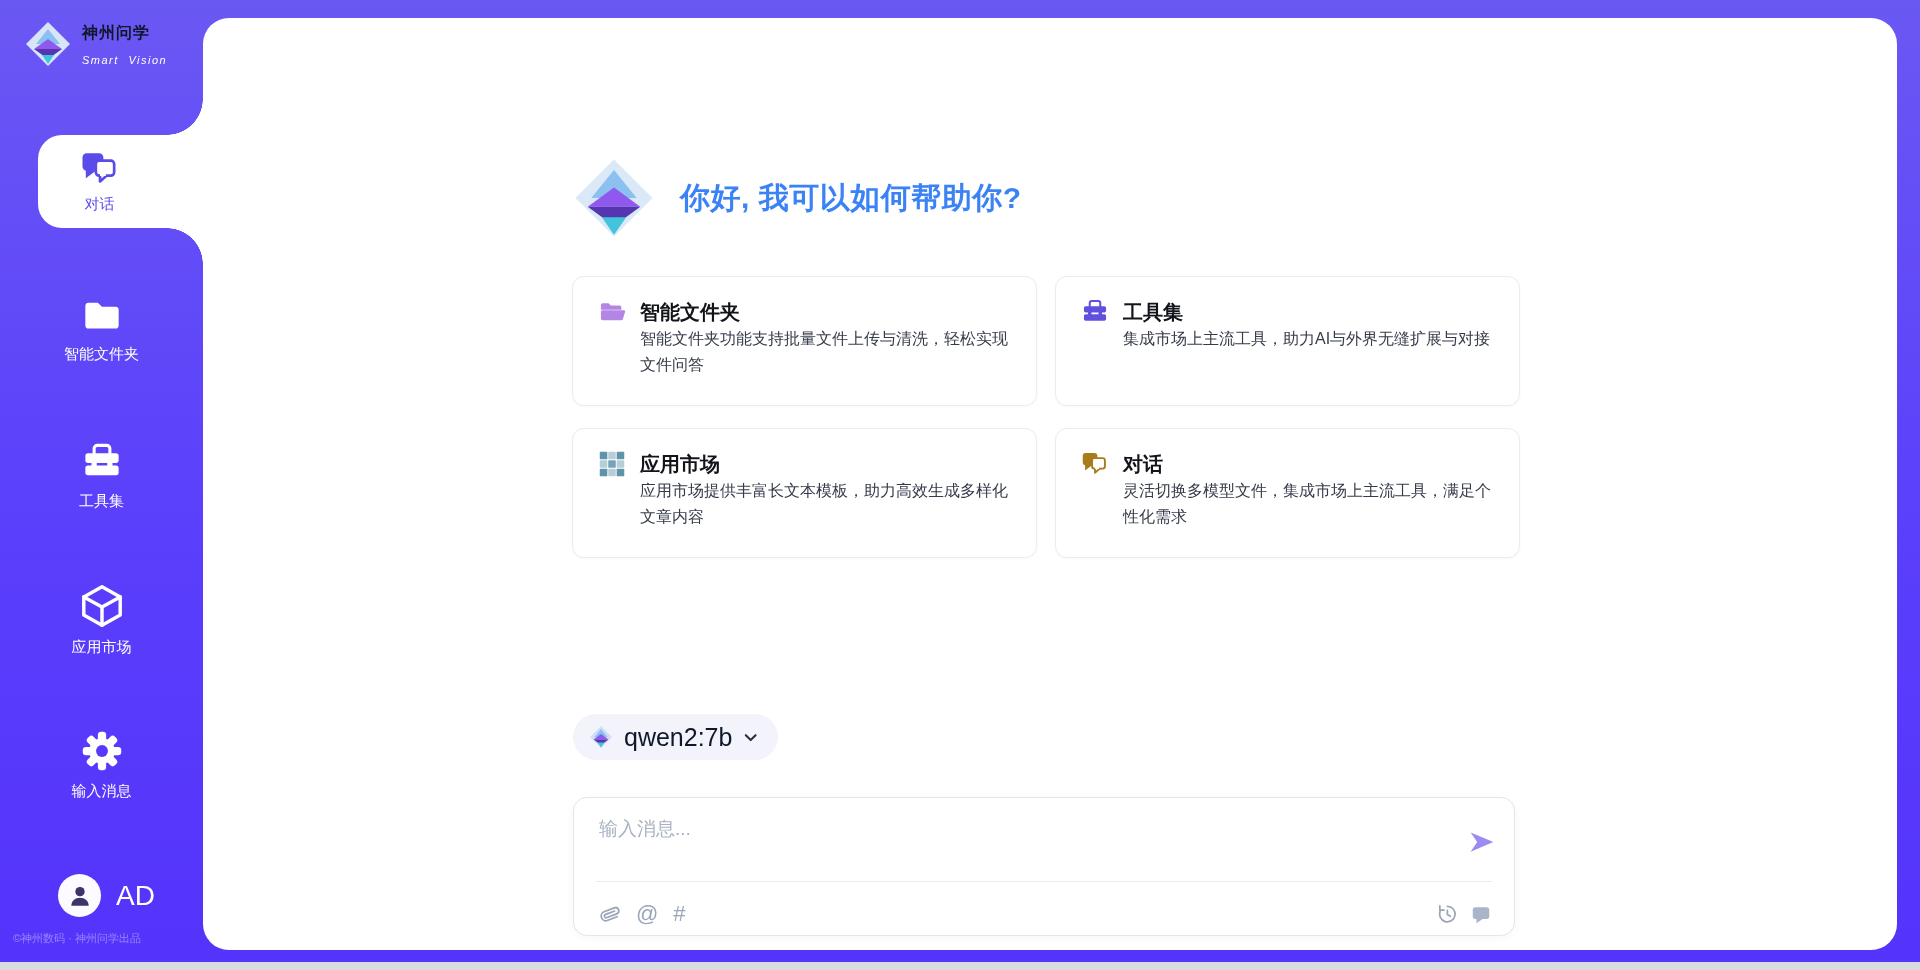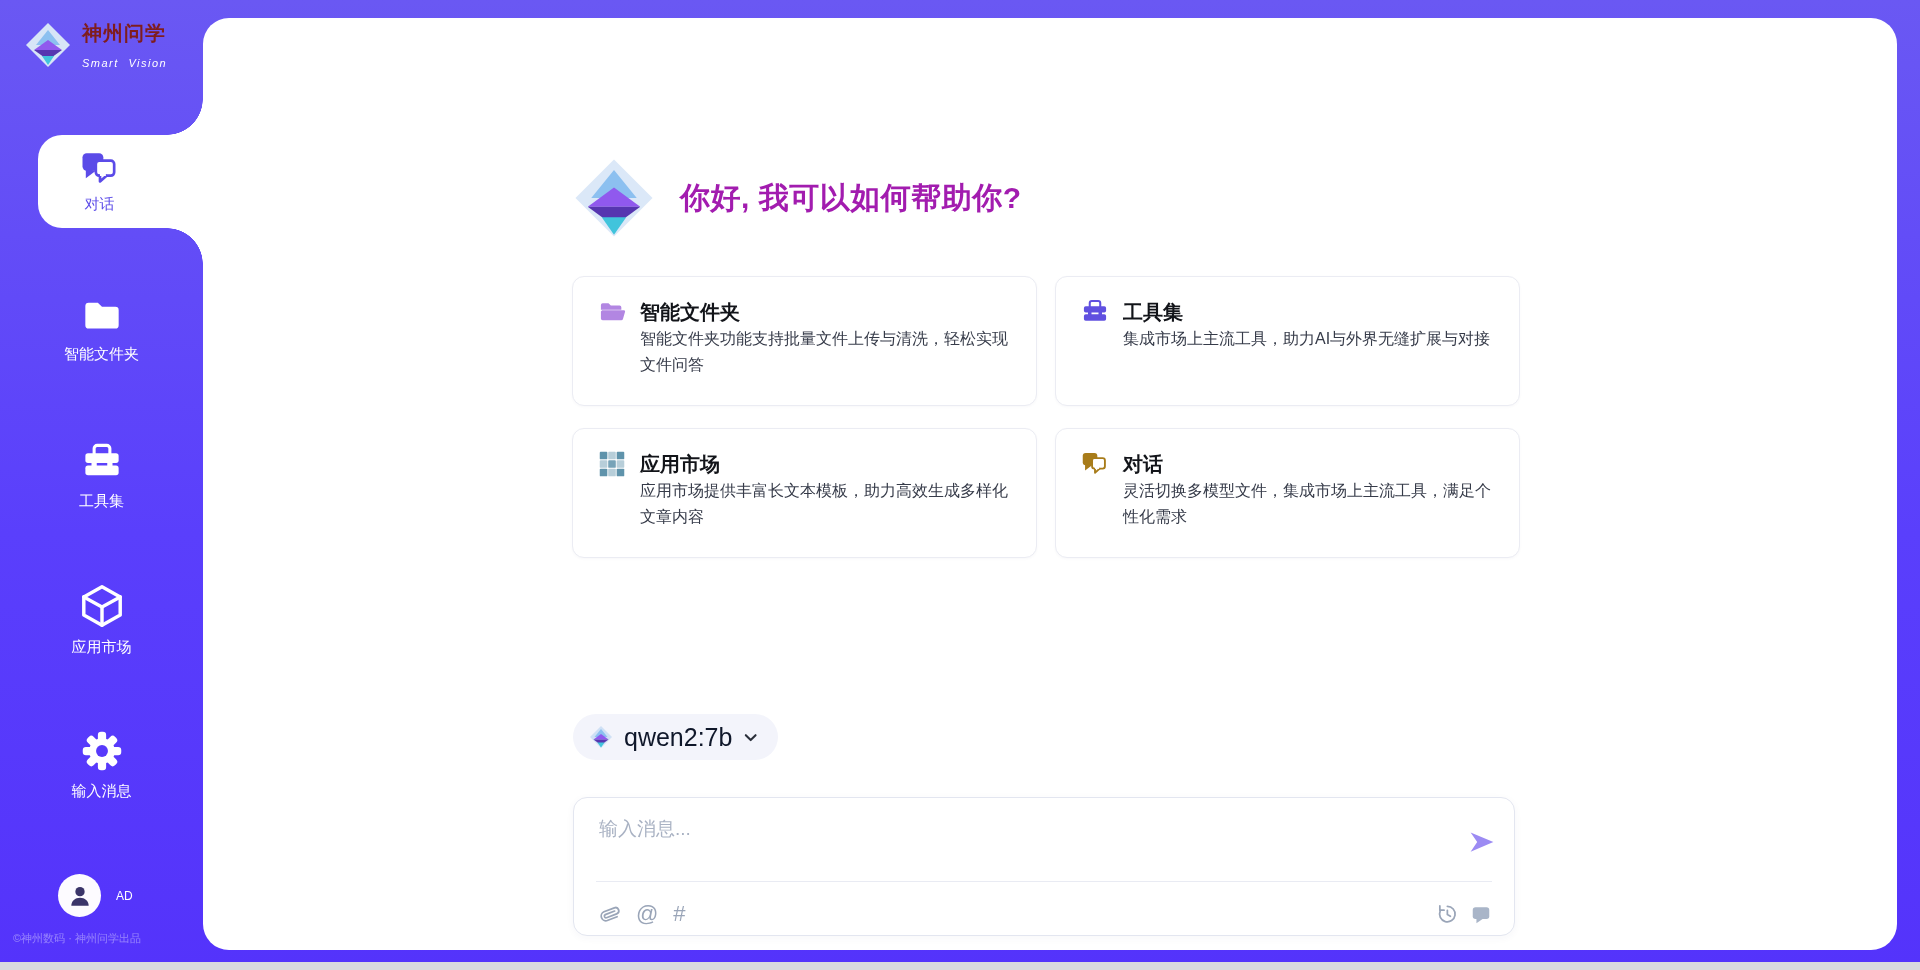--- a/index.html
+++ b/index.html
@@ -8,21 +8,21 @@
     font-family:"Liberation Sans","DejaVu Sans",sans-serif;
     background:linear-gradient(180deg,#6a58f3 0%,#5a3ffc 55%,#5433fb 100%);
     position:relative;
   }
   .bottom-gray-bar{ position:absolute; left:0; bottom:0; width:1920px; height:8px; background:#d9d9df; }
 
   
   .sidebar{ position:absolute; left:0; top:0; width:203px; height:962px; }
   .brand{ position:absolute; left:24px; top:20px; display:flex; align-items:center; gap:10px; }
   .brand svg{ width:48px; height:48px; }
-  .brand-name{ color:#7f1d1d; font-size:20px; font-weight:bold; letter-spacing:1px; }
+  .brand-name{ color:#0f172a; font-size:16px; font-weight:bold; letter-spacing:1px; }
   .brand-sub{ color:#fff; font-size:11px; letter-spacing:1.5px; word-spacing:5px; margin-top:10px;font-style:italic; }
 
   .tab-active{
     position:absolute; left:38px; top:135px; width:165px; height:93px;
     background:#fff; border-radius:24px 0 0 24px;
     display:flex; flex-direction:column; align-items:center; justify-content:center;
     gap:6px; padding-right:42px; cursor:pointer;
   }
   .tab-active svg{ width:40px; height:40px; color:#5b4be8; }
   .tab-active .nav-label{ color:#5b4be8; }
@@ -37,31 +37,31 @@
   .nav-item svg{ color:#fff; }
   .nav-label{ font-size:15px; color:#fff; }
   .ni-folder{ top:296px; }  .ni-folder svg{ width:44px; height:40px; }
   .ni-toolbox{ top:441px; } .ni-toolbox svg{ width:42px; height:42px; }
   .ni-cube{ top:583px; }    .ni-cube svg{ width:46px; height:46px; }
   .ni-gear{ top:729px; }    .ni-gear svg{ width:44px; height:44px; }
 
   .user-row{ position:absolute; left:58px; top:874px; display:flex; align-items:center; gap:15px; cursor:pointer; }
   .avatar{ width:43px; height:43px; border-radius:50%; background:#fdfbff; display:flex; align-items:center; justify-content:center; }
   .avatar svg{ width:26px; height:26px; }
-  .user-label{ color:#fff; font-size:12px; }
+  .user-label{ color:#fff; font-size:28px; }
   .side-footer{ position:absolute; left:13px; top:931px; font-size:11px; color:rgba(255,255,255,0.38); white-space:nowrap; }
 
   
   .main{
     position:absolute; left:203px; top:18px; width:1694px; height:932px;
     background:#fff; border-radius:26px;
   }
   .greeting{ position:absolute; left:369px; top:138px; display:flex; align-items:center; gap:24px; }
   .greeting svg{ width:84px; height:84px; }
-  .greeting h1{ font-size:30px; font-weight:bold; color:#a21caf; letter-spacing:0.5px; }
+  .greeting h1{ font-size:30px; font-weight:bold; color:#3b82f6; letter-spacing:0.5px; }
 
   .cards{ position:absolute; left:369px; top:258px; display:grid; grid-template-columns:465px 465px; column-gap:18px; row-gap:22px; }
   .card{
     height:130px; background:#fff; border:1px solid #ebecf3; border-radius:12px;
     padding:21px 28px 0 24px; cursor:pointer; box-shadow:0 1px 3px rgba(40,40,90,0.03);
   }
   .card-head{ display:flex; align-items:center; gap:13px; }
   .card-head svg{ width:30px; height:28px; flex:0 0 auto; }
   .card-title{ font-size:20px; font-weight:bold; color:#121419; }
   .card-desc{ margin:0 0 0 43px; width:372px; font-size:16px; line-height:1.62; color:#363b49; }

